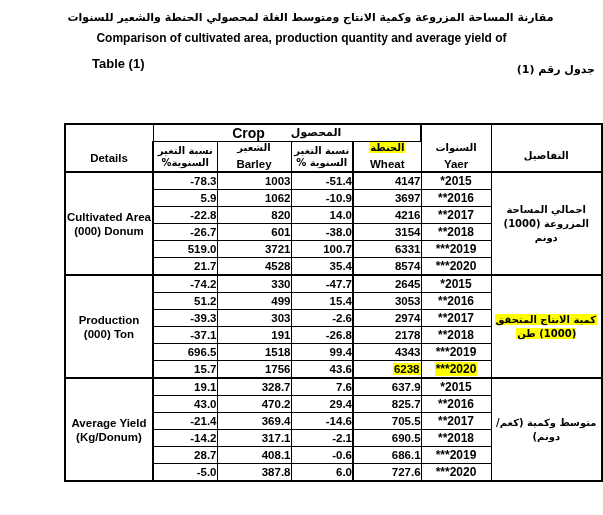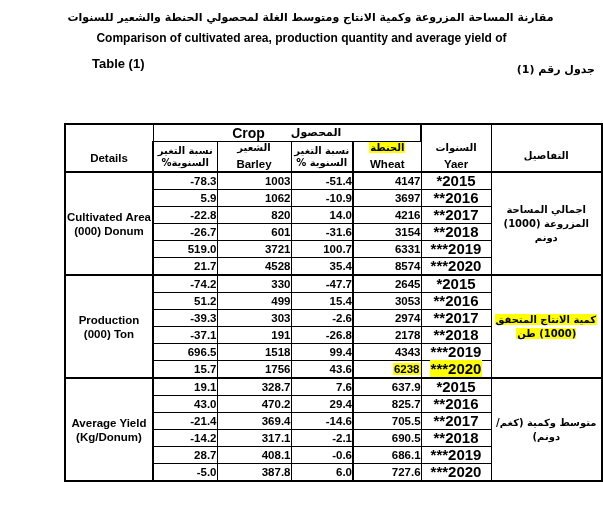--- a/index.html
+++ b/index.html
@@ -118,21 +118,21 @@
 
   td.num{
     text-align:right;
     padding-right:6px;
     font-size:11.5px;
     font-weight:bold;
     height:16.5px;
   }
   td.year{
     text-align:center;
-    font-size:15px;
+    font-size:12px;
     font-weight:bold;
   }
   td.grp{
     text-align:center;
     font-size:11.5px;
     font-weight:bold;
     line-height:14px;
   }
   td.ar-grp{
     text-align:center;
@@ -230,21 +230,21 @@
           <tr>
             <td class="num">-22.8</td>
             <td class="num">820</td>
             <td class="num">14.0</td>
             <td class="num tafasil-sep">4216</td>
             <td class="year">**2017</td>
           </tr>
           <tr>
             <td class="num">-26.7</td>
             <td class="num">601</td>
-            <td class="num">-31.6</td>
+            <td class="num">-38.0</td>
             <td class="num tafasil-sep">3154</td>
             <td class="year">**2018</td>
           </tr>
           <tr>
             <td class="num">519.0</td>
             <td class="num">3721</td>
             <td class="num">100.7</td>
             <td class="num tafasil-sep">6331</td>
             <td class="year">***2019</td>
           </tr>

